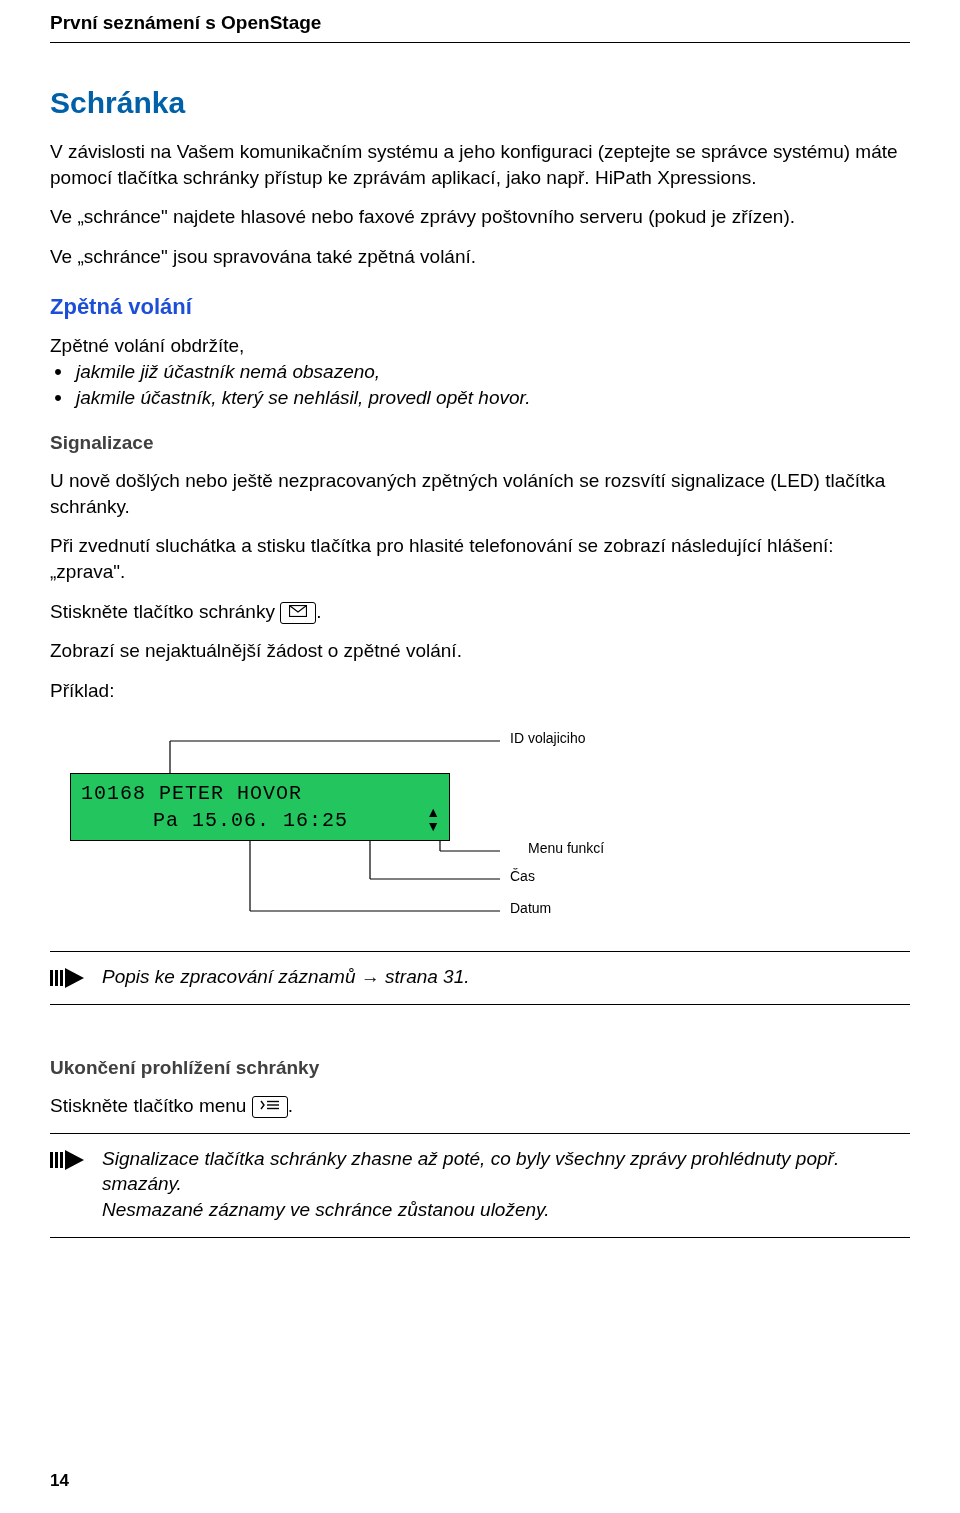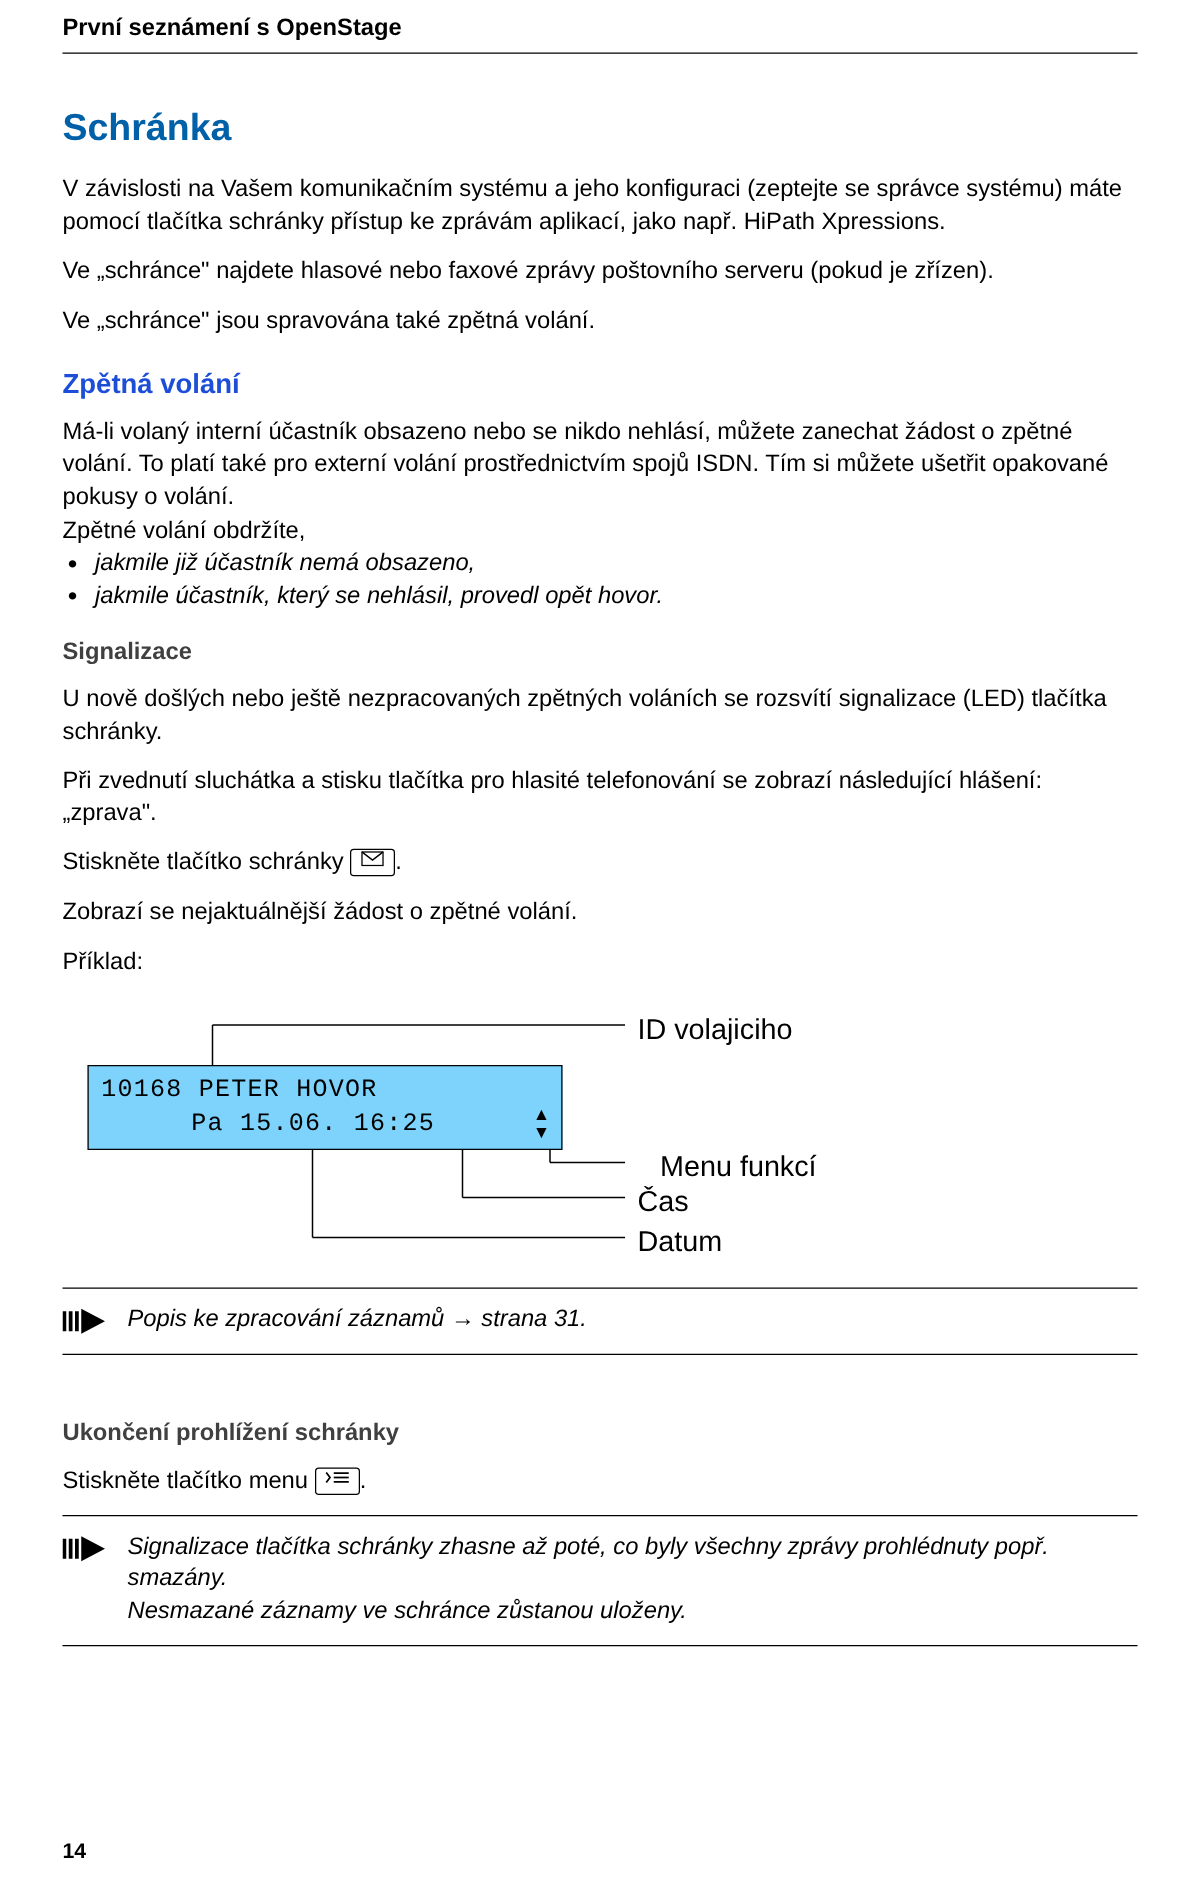--- a/index.html
+++ b/index.html
@@ -84,21 +84,21 @@
     height: 230px;
     margin-top: 8px;
     margin-bottom: 8px;
   }
   .display-box {
     position: absolute;
     left: 20px;
     top: 62px;
     width: 380px;
     height: 68px;
-    background: #7dd3fc;
+    background: #22c55e;
     border: 1.5px solid #000;
     padding: 6px 10px;
     font-family: "Courier New", monospace;
     font-size: 20px;
     line-height: 1.35;
     letter-spacing: 1px;
   }
   .display-line2 {
     padding-left: 72px;
     position: relative;
@@ -116,21 +116,21 @@
   .diagram svg {
     position: absolute;
     left: 0;
     top: 0;
     width: 100%;
     height: 100%;
     overflow: visible;
   }
   .diagram-label {
     position: absolute;
-    font-size: 23px;
+    font-size: 14px;
   }
   .hr {
     border: none;
     border-top: 1px solid #000;
     margin: 10px 0 12px 0;
   }
   .note-row {
     display: flex;
     align-items: flex-start;
     gap: 18px;
@@ -163,21 +163,20 @@
   <div class="content">
 
     <h1 class="mail-title">Schránka</h1>
 
     <p>V závislosti na Vašem komunikačním systému a jeho konfiguraci (zeptejte se správce systému) máte pomocí tlačítka schránky přístup ke zprávám aplikací, jako např. HiPath Xpressions.</p>
     <p>Ve „schránce" najdete hlasové nebo faxové zprávy poštovního serveru (pokud je zřízen).</p>
     <p>Ve „schránce" jsou spravována také zpětná volání.</p>
 
     <h2 class="sub-title">Zpětná volání</h2>
 
-    <p style="margin-bottom:2px">Má-li volaný interní účastník obsazeno nebo se nikdo nehlásí, můžete zanechat žádost o zpětné volání. To platí také pro externí volání prostřednictvím spojů ISDN. Tím si můžete ušetřit opakované pokusy o volání.</p>
     <p style="margin-bottom:0">Zpětné volání obdržíte,</p>
     <ul class="bullets">
       <li>jakmile již účastník nemá obsazeno,</li>
       <li>jakmile účastník, který se nehlásil, provedl opět hovor.</li>
     </ul>
 
     <h3 class="sig-title">Signalizace</h3>
 
     <p>U nově došlých nebo ještě nezpracovaných zpětných voláních se rozsvítí signalizace (LED) tlačítka schránky.</p>
     <p>Při zvednutí sluchátka a stisku tlačítka pro hlasité telefonování se zobrazí následující hlášení: „zprava".</p>

